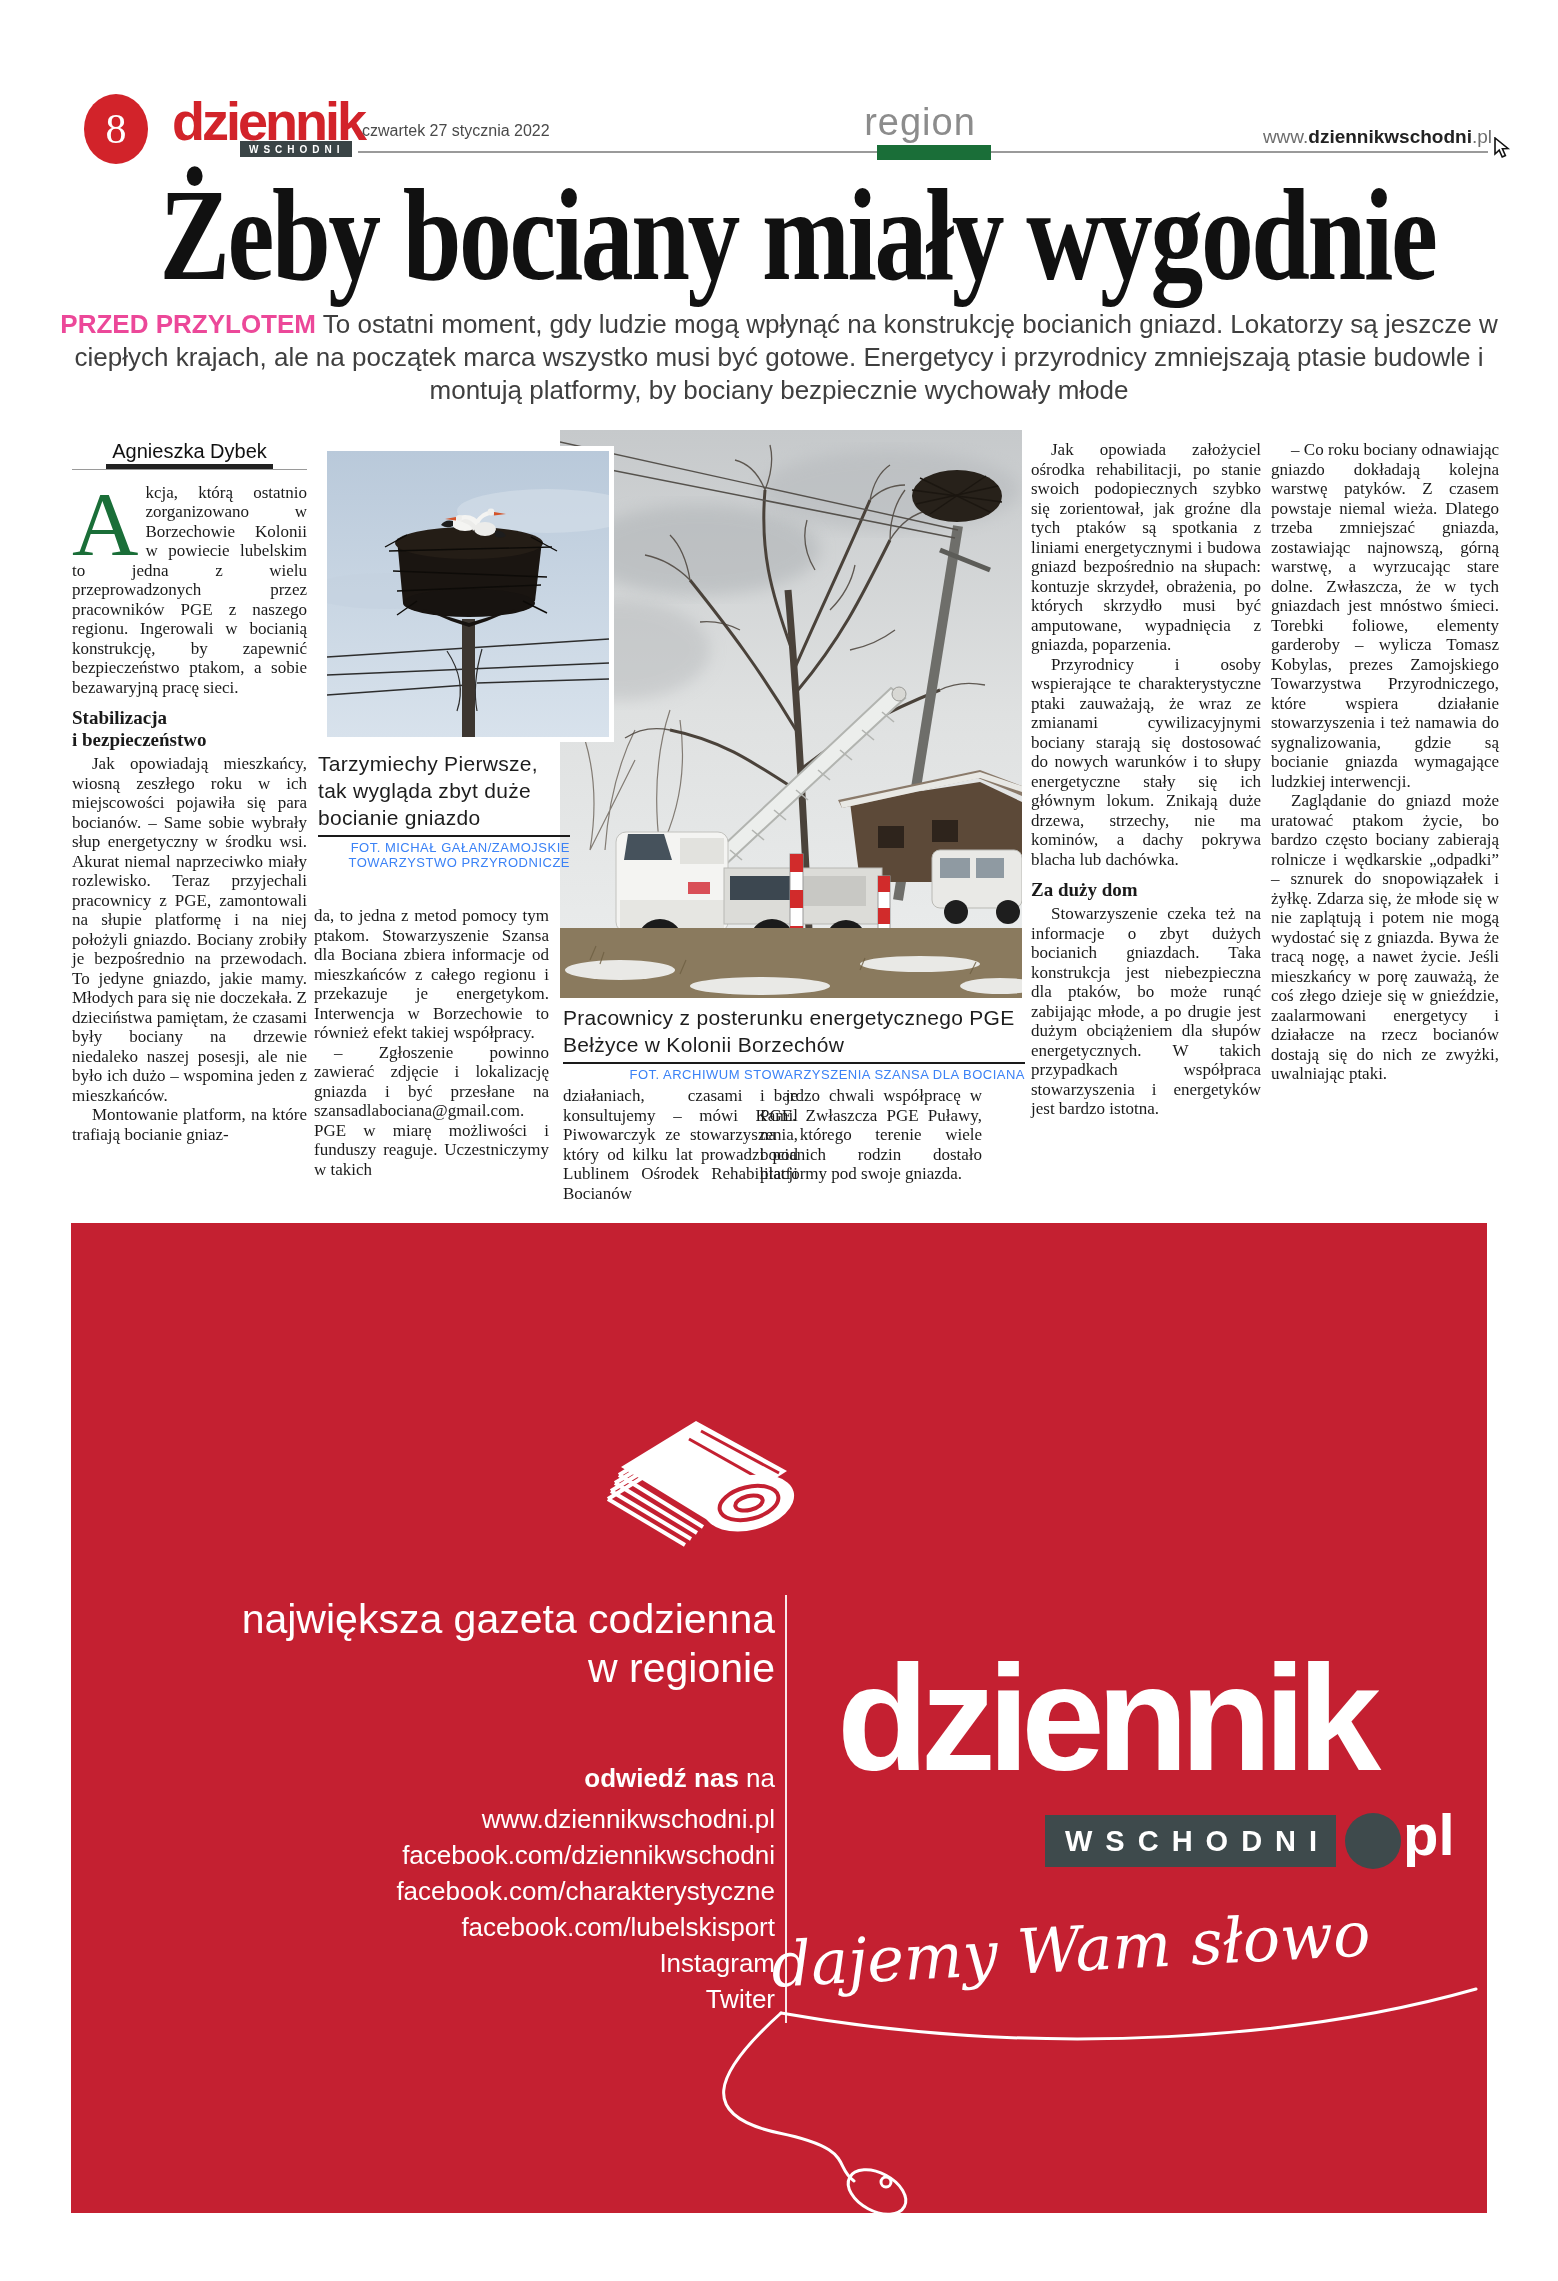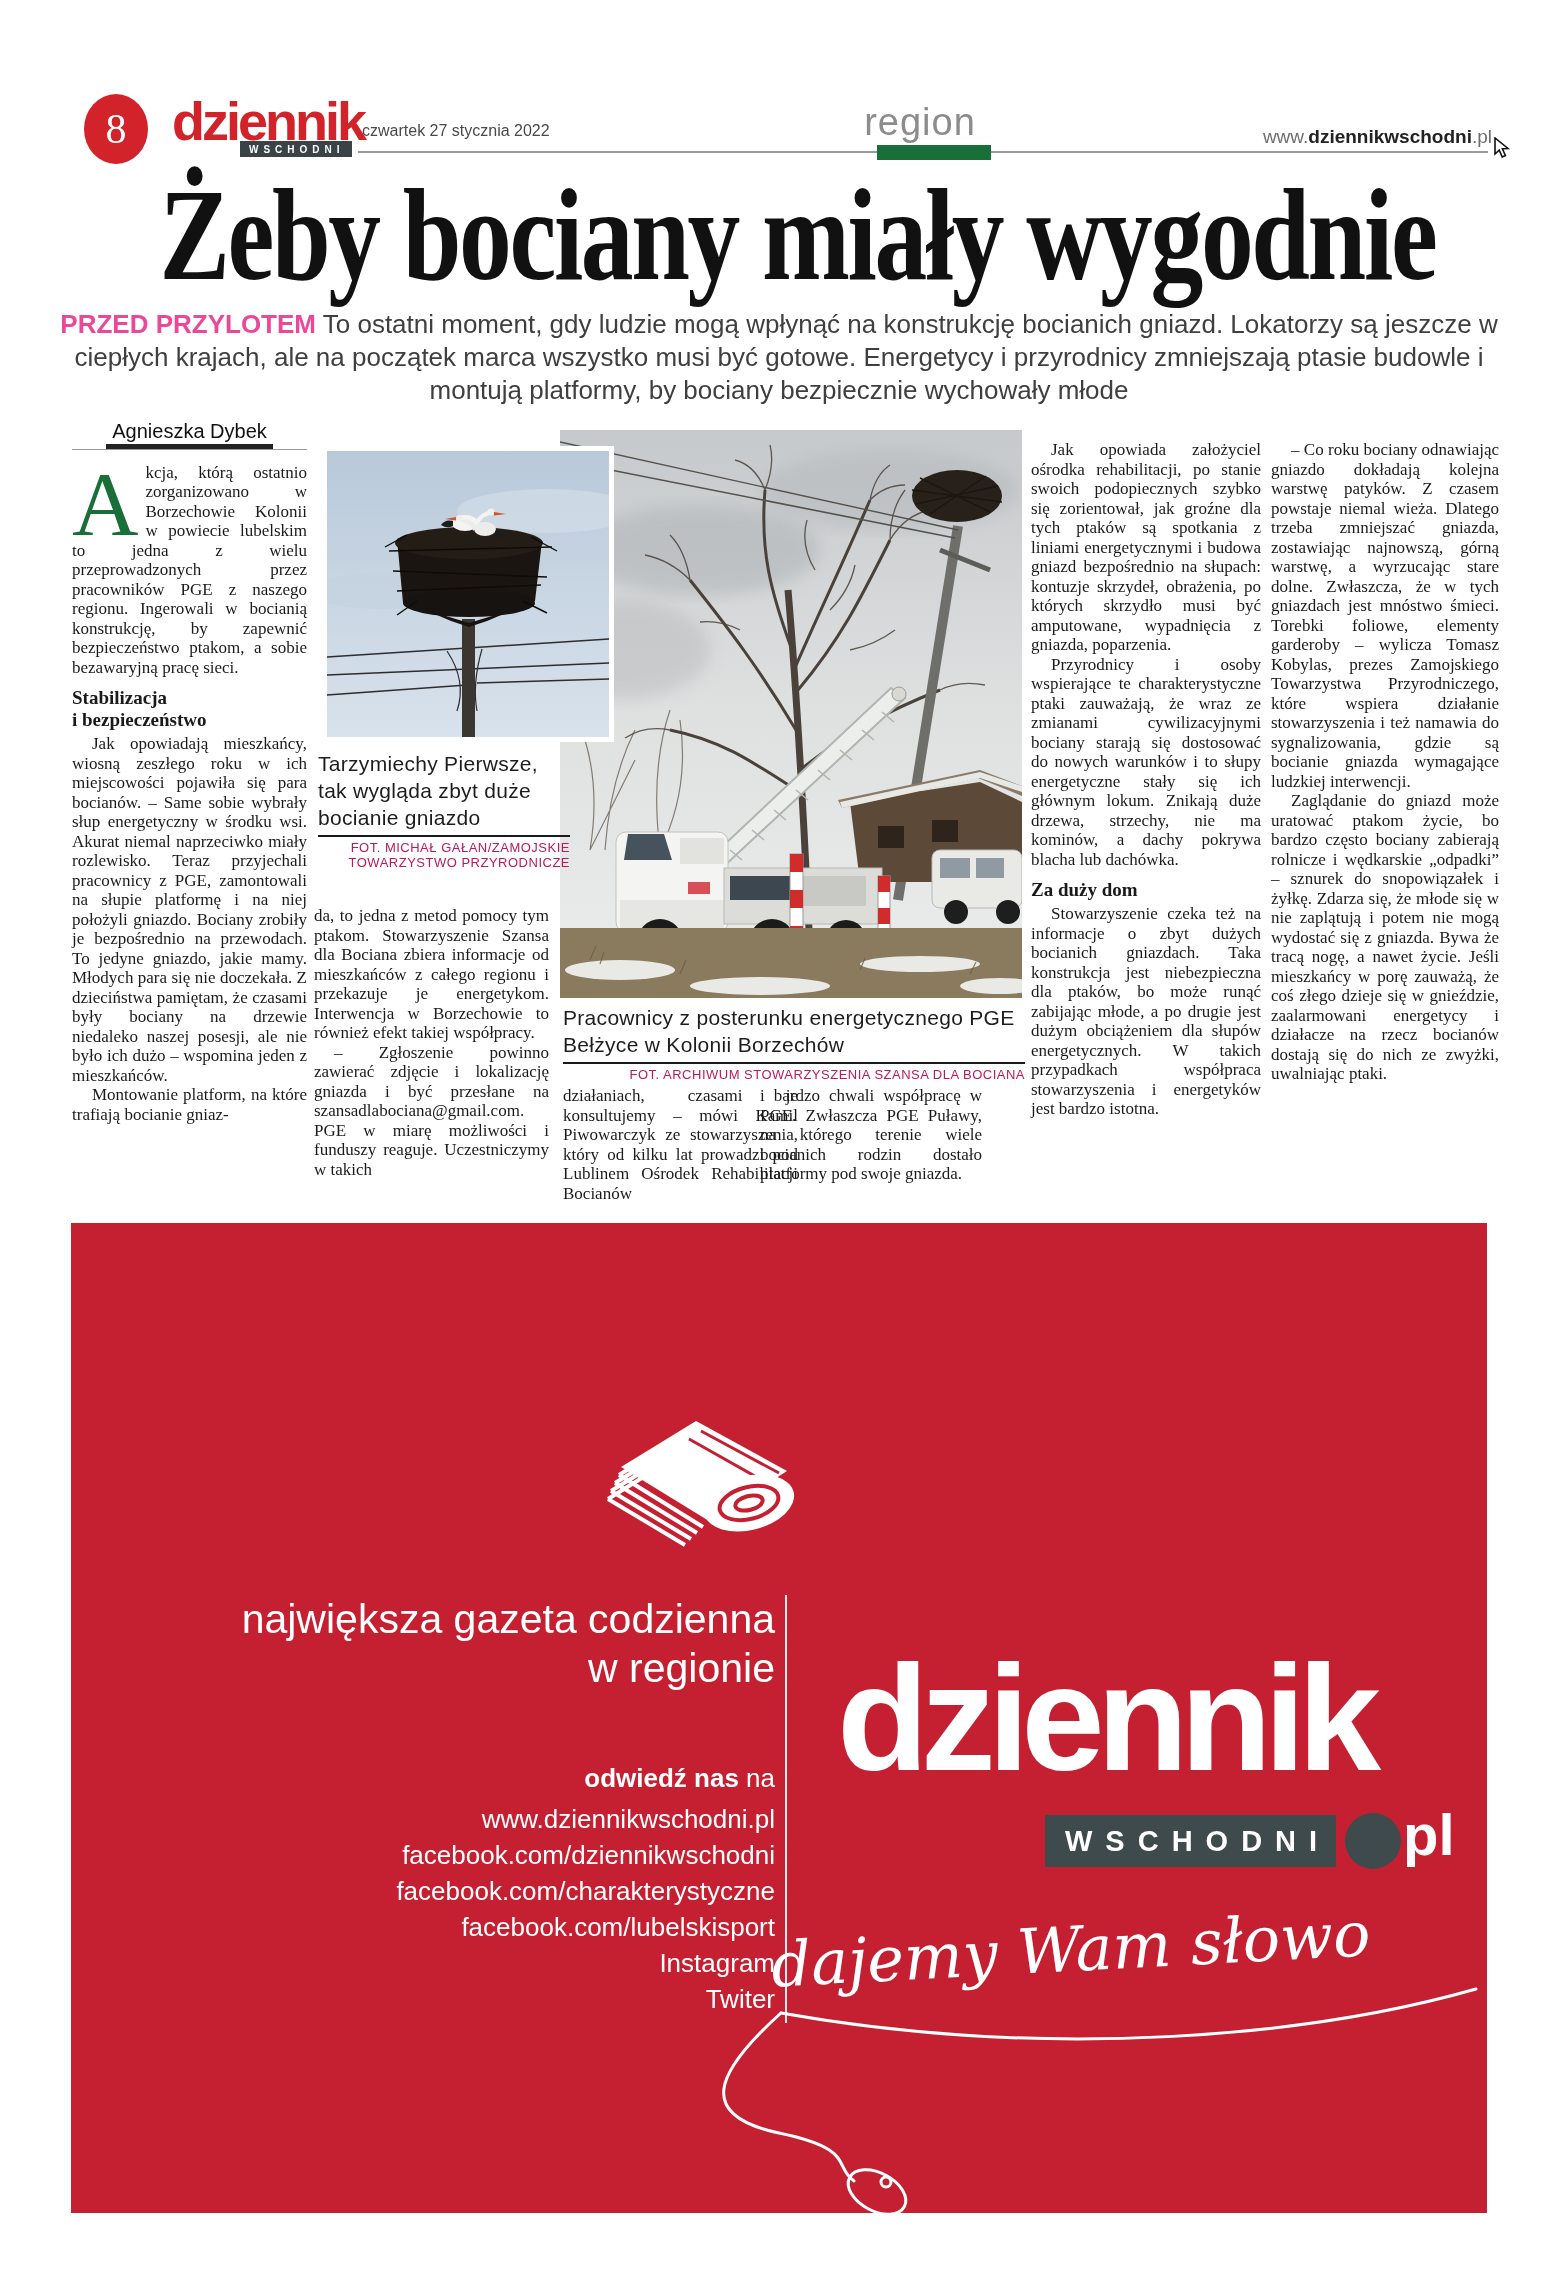--- a/index.html
+++ b/index.html
@@ -47,21 +47,21 @@
         padding:0 6px 2px 6px;}
   .dropcap{float:left;font-size:92px;line-height:74px;color:#1a6e38;margin:4px 7px 0 0;
         font-family:"Liberation Serif",serif;}
 
   
   .photo2{position:absolute;left:560px;top:430px;width:462px;height:568px;}
   .photo1{position:absolute;left:322px;top:446px;width:282px;height:286px;border:5px solid #fff;}
   .cap{font-family:"Liberation Sans",sans-serif;color:#1d1d1d;}
   .cap .cap-text{font-size:21px;line-height:27px;letter-spacing:.3px;}
   .credit{border-top:2px solid #1a1a1a;margin-top:4px;padding-top:3px;text-align:right;
-        font-size:13px;line-height:15px;color:#be185d;letter-spacing:.5px;}
+        font-size:13px;line-height:15px;color:#3b82f6;letter-spacing:.5px;}
   .cap1{position:absolute;left:318px;top:750px;width:252px;}
   .cap2{position:absolute;left:563px;top:1004px;width:462px;}
 
   
   .adbox{position:absolute;left:71px;top:1223px;width:1416px;height:990px;background:#c42031;
          color:#fff;font-family:"Liberation Sans",sans-serif;}
   .ad-tagline{position:absolute;right:712px;top:372px;text-align:right;font-size:41px;
          line-height:49px;font-weight:normal;}
   .ad-visit{position:absolute;right:712px;top:540px;font-size:26px;}
   .ad-links{position:absolute;right:712px;top:578px;text-align:right;font-size:26px;line-height:36px;}
@@ -278,21 +278,21 @@
   <div class="cap cap1">
     <div class="cap-text">Tarzymiechy Pierwsze, tak wygląda zbyt duże bocianie gniazdo</div>
     <div class="credit">FOT. MICHAŁ GAŁAN/ZAMOJSKIE TOWARZYSTWO PRZYRODNICZE</div>
   </div>
 
   <div class="cap cap2">
     <div class="cap-text">Pracownicy z posterunku energetycznego PGE Bełżyce w Kolonii Borzechów</div>
     <div class="credit">FOT. ARCHIWUM STOWARZYSZENIA SZANSA DLA BOCIANA</div>
   </div>
 
-  <div class="col" style="left:72px;top:422px;width:235px;">
+  <div class="col" style="left:72px;top:442px;width:235px;">
     <div class="byline-wrap">
       <span class="byline-name">Agnieszka Dybek</span>
     </div>
     <p><span class="dropcap">A</span><span>kcja, którą ostatnio zorganizowano w Borzechowie Kolonii w powiecie lubelskim to jedna z wielu przeprowadzonych przez pracowników PGE z naszego regionu. Ingerowali w bocianią konstrukcję, by zapewnić bezpieczeństwo ptakom, a sobie bezawaryjną pracę sieci.</span></p>
     <div class="subhead">
       <span>Stabilizacja</span><br>
       <span>i bezpieczeństwo</span>
     </div>
     <p class="ind">Jak opowiadają mieszkańcy, wiosną zeszłego roku w ich miejscowości pojawiła się para bocianów. – Same sobie wybrały słup energetyczny w środku wsi. Akurat niemal naprzeciwko miały rozlewisko. Teraz przyjechali pracownicy z PGE, zamontowali na słupie platformę i na niej położyli gniazdo. Bociany zrobiły je bezpośrednio na przewodach. To jedyne gniazdo, jakie mamy. Młodych para się nie doczekała. Z dzieciństwa pamiętam, że czasami były bociany na drzewie niedaleko naszej posesji, ale nie było ich dużo – wspomina jeden z mieszkańców.</p>
     <p class="ind">Montowanie platform, na które trafiają bocianie gniaz-</p>

